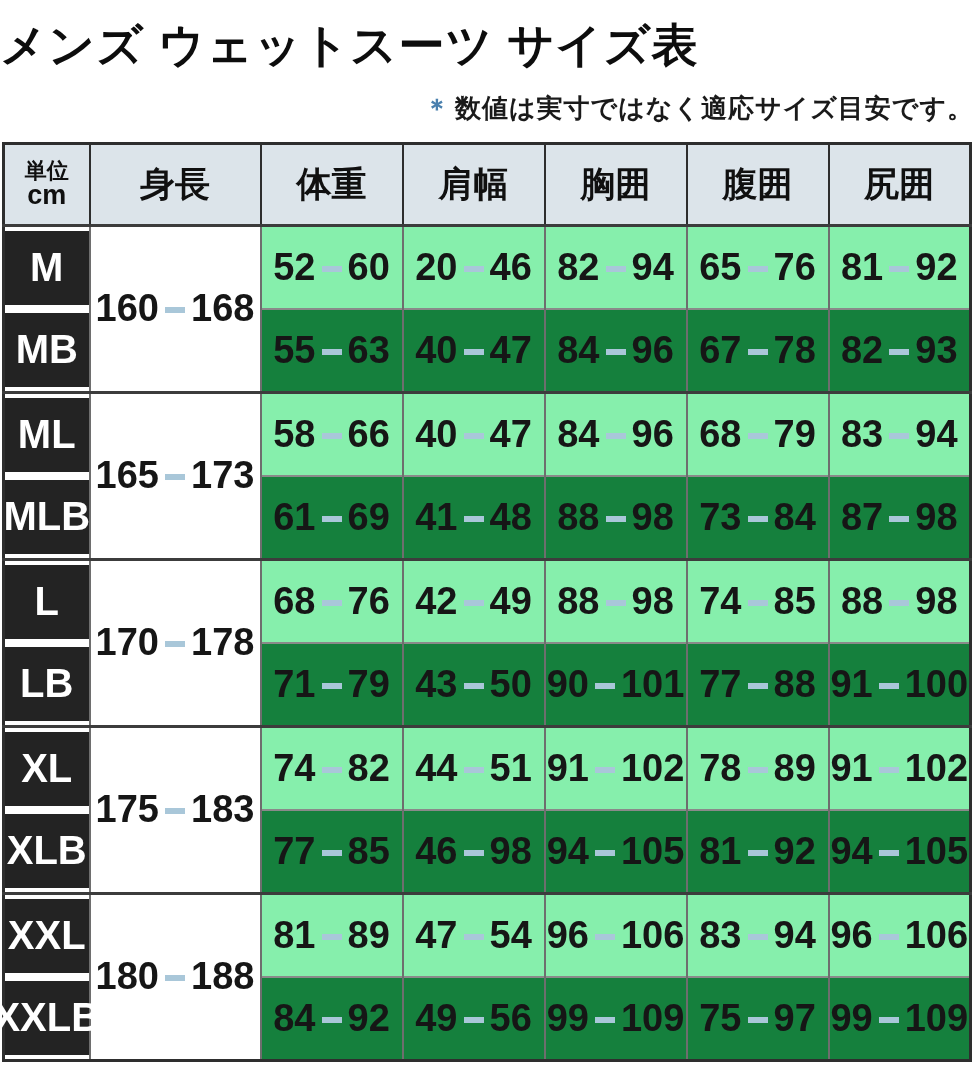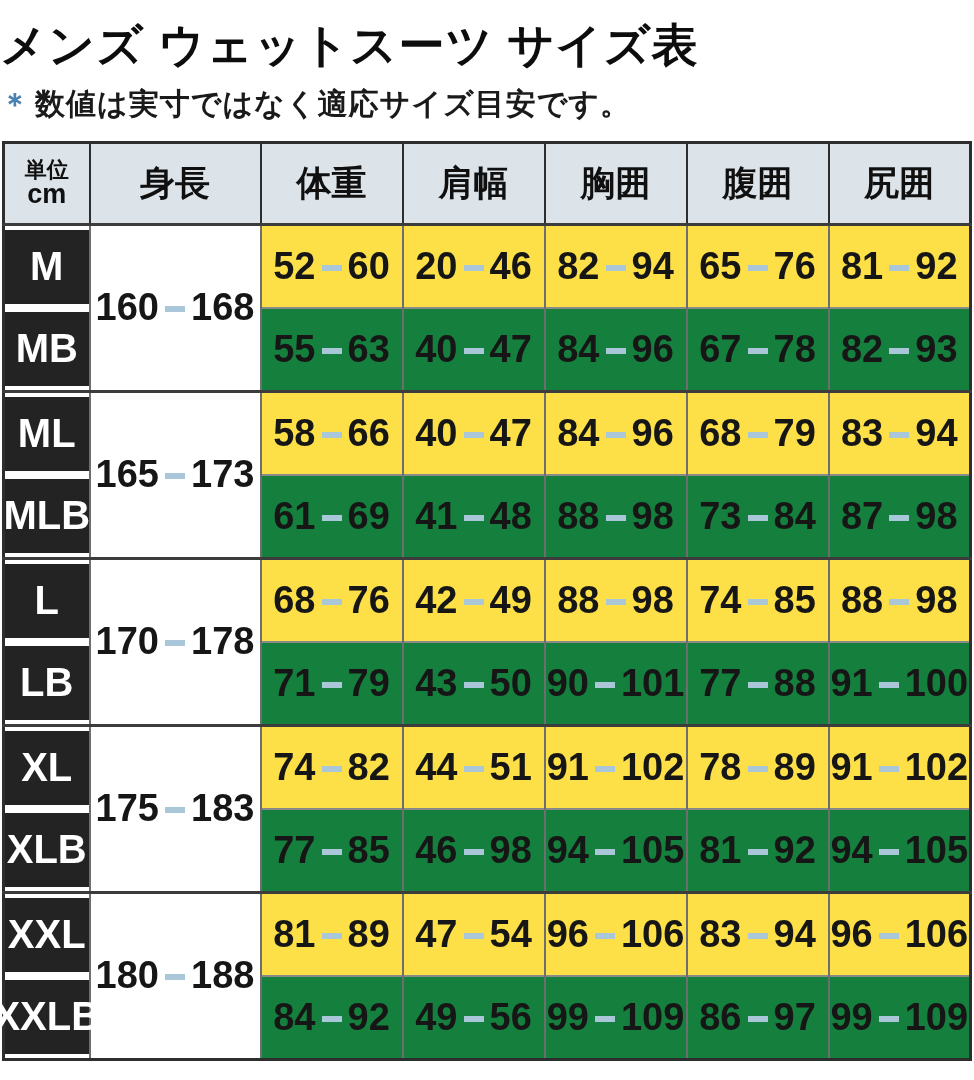--- a/index.html
+++ b/index.html
@@ -14,25 +14,25 @@
   .title {
     text-align: left;
     font-size: 46px;
     font-weight: 800;
     color: #0d0d0d;
     padding-top: 20px;
     letter-spacing: 1px;
     line-height: 1.1;
   }
   .note {
-    text-align: left;
-    font-size: 30px;
+    text-align: right;
+    font-size: 26px;
     font-weight: 700;
     color: #1a1a1a;
-    margin-top: 13px;
+    margin-top: 20px;
     letter-spacing: 1px;
   }
   .note-marker {
     font-weight: 700;
     margin-right: 4px;
   }
   table.size-table {
     border-collapse: collapse;
     table-layout: fixed;
     width: 970px;
@@ -64,21 +64,21 @@
     vertical-align: middle;
     font-size: 38px;
     font-weight: 600;
     color: #161616;
     padding: 0;
   }
   td.height-cell, td.data-cell { border-left: 2px solid #6e6e6e; }
   tr.group-first td { border-top: 3px solid #3c3c3c; }
   tr.row-alt td.data-cell { border-top: 2px solid #8a8a8a; background: #ebebeb; }
   td.height-cell { background: #ffffff; }
-  td.data-cell { background: #fde047; }
+  td.data-cell { background: #86efac; }
   tr.row-alt td.data-cell { background: #15803d; }
 
   td.size-cell {
     background: #ffffff;
     padding: 4px 0;
   }
   .size-chip {
     background: #232323;
     color: #ffffff;
     font-weight: 800;
@@ -226,19 +226,19 @@
           <td class="data-cell"><span>83</span><span class="range-dash" style="background: rgb(169, 199, 217);"></span><span>94</span></td>
           <td class="data-cell"><span>96</span><span class="range-dash" style="background: rgb(169, 199, 217);"></span><span>106</span></td>
         </tr>
         <tr class="row-alt">
           <td class="size-cell">
             <div class="size-chip">XXLB</div>
           </td>
           <td class="data-cell"><span>84</span><span class="range-dash" style="background: rgb(169, 199, 217);"></span><span>92</span></td>
           <td class="data-cell"><span>49</span><span class="range-dash" style="background: rgb(169, 199, 217);"></span><span>56</span></td>
           <td class="data-cell"><span>99</span><span class="range-dash" style="background: rgb(169, 199, 217);"></span><span>109</span></td>
-          <td class="data-cell"><span>86</span><span class="range-dash" style="background: rgb(169, 199, 217);"></span><span>97</span></td>
+          <td class="data-cell"><span>75</span><span class="range-dash" style="background: rgb(169, 199, 217);"></span><span>97</span></td>
           <td class="data-cell"><span>99</span><span class="range-dash" style="background: rgb(169, 199, 217);"></span><span>109</span></td>
         </tr>
       </tbody>
   </table>
 
 </div>
 
 </body></html>

